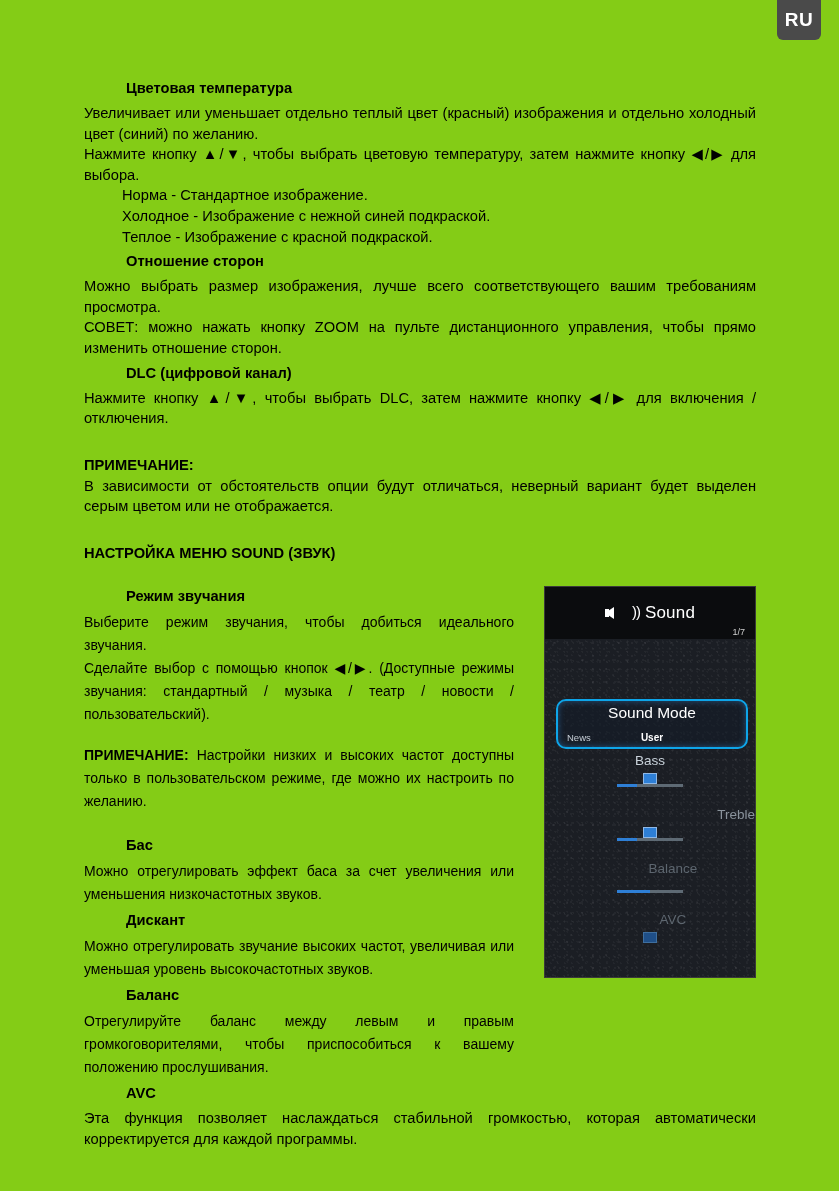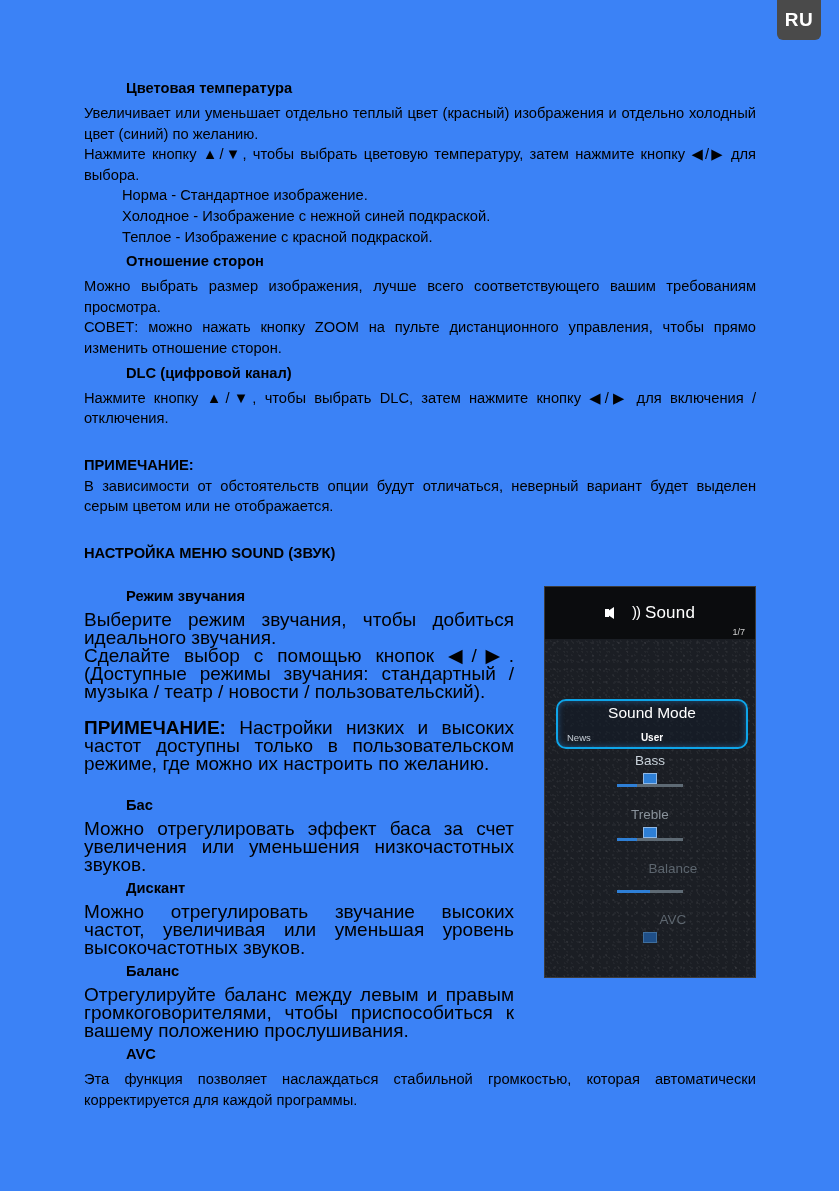--- a/index.html
+++ b/index.html
@@ -11,21 +11,21 @@
     width: 839px;
     height: 1191px;
     position: relative;
     font-family: "Liberation Sans", sans-serif;
     color: #000;
     overflow: hidden;
   }
   .page {
     position: absolute;
     inset: 0;
-    background: #3b82f6;
+    background: #84cc16;
   }
 
   
   .lang-tab {
     position: absolute;
     top: 0;
     right: 18px;
     width: 44px;
     height: 40px;
     background: #4a4a4a;
@@ -151,21 +151,21 @@
     color: #cfcfcf;
     font-size: 9px;
   }
   .osd-row {
     position: absolute;
     left: 0; right: 0;
     text-align: center;
     color: #c9d2da;
     font-size: 13.5px;
   }
-  .osd-row.dim { color: #8a939c; }
+  .osd-row.dim { color: #8a939c; text-align: right; }
   .osd-row.dimmer { color: #5d666f; margin-left: 46px; }
   .osd-bar {
     position: absolute;
     left: 50%;
     transform: translateX(-50%);
     width: 66px;
     height: 3px;
     background: #5e6a74;
   }
   .osd-bar > i {
@@ -214,21 +214,21 @@
     left: 0; right: 0;
     bottom: 4px;
     text-align: center;
     color: #fff;
     font-size: 10px;
     font-weight: bold;
   }
   .col-left {
     width: 430px;
   }
-  .col-left p { font-size: 19px; line-height: 18px; }
+  .col-left p { font-size: 14px; line-height: 23px; }
 </style>
 </head>
 <body>
 
 <div class="page">
 
   <div class="lang-tab">RU</div>
 
   <div class="content">
 

